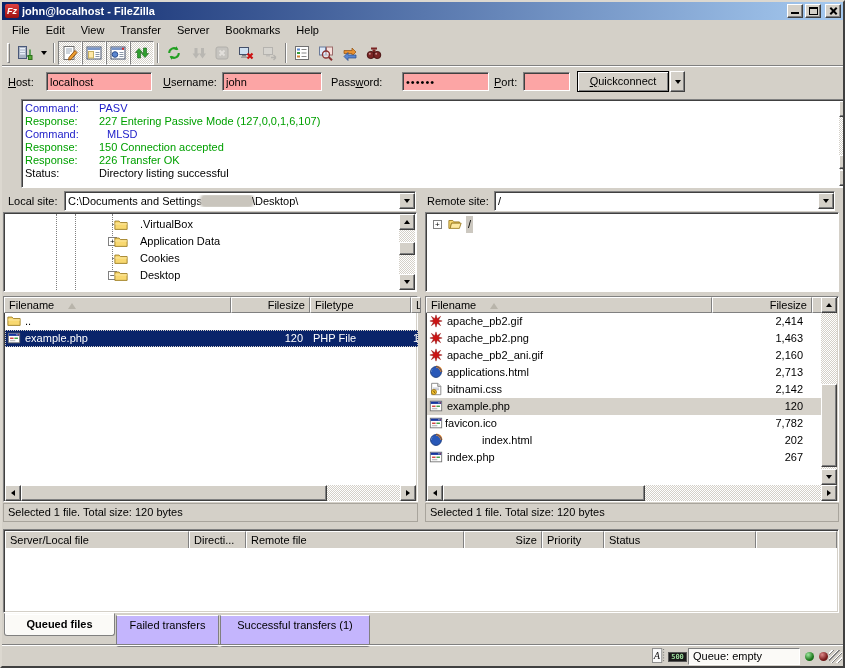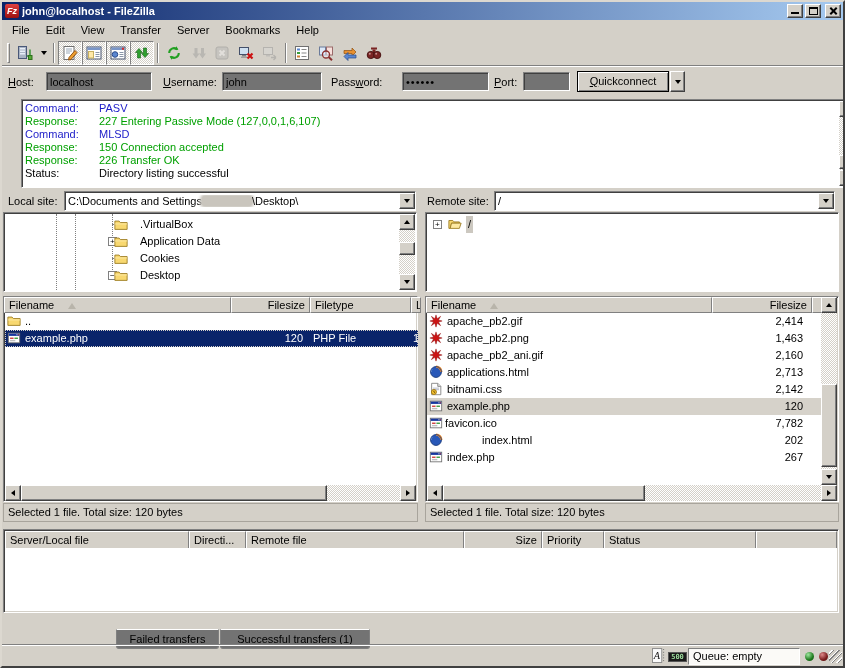--- a/index.html
+++ b/index.html
@@ -45,21 +45,21 @@
     background-size:2px 2px;background-position:0 0,1px 1px}
   .tb-btn.disabled .icon{filter:grayscale(1) opacity(.45)}
   .tb-drop{width:13px;height:24px;display:flex;align-items:center;justify-content:center}
   .icon{display:inline-flex;align-items:center;justify-content:center}
   .icon svg{display:block}
   
   #quickconnect{left:0;top:64px;right:0;height:33px}
   #quickconnect .lbl{position:absolute;top:10px;white-space:nowrap}
   .ul{text-decoration:underline}
   .txt{position:absolute;top:6px;height:19px;border:1px solid;border-color:#808080 #fff #fff #808080;
-    box-shadow:inset 1px 1px 0 #404040;background:#737373;font:11px "Liberation Sans",sans-serif;
+    box-shadow:inset 1px 1px 0 #404040;background:#fca5a5;font:11px "Liberation Sans",sans-serif;
     padding:1px 3px;outline:none}
   #qc-btn{position:absolute;top:5px;left:575px;width:92px;height:21px;background:#d4d0c8;
     border:1px solid #000;box-shadow:inset 1px 1px 0 #fff,inset -1px -1px 0 #808080;
     text-align:center;line-height:19px}
   #qc-drop{position:absolute;top:5px;left:668px;width:15px;height:21px;background:#d4d0c8;
     display:flex;align-items:center;justify-content:center}
   
   #log{left:19px;top:97px;width:836px;height:89px}
   #log-lines{position:absolute;left:3px;top:2px;right:20px;bottom:2px;overflow:hidden}
   .log-line{height:13px;line-height:13px;white-space:nowrap;display:flex}
@@ -112,21 +112,21 @@
   .frow.sel{color:#fff;outline:1px dotted #d4d0c8;outline-offset:-1px}
   .frow.sel-inactive{background:#d6d2ca}
   .statusstrip{top:501px;height:19px;border:1px solid #a8a49c;background:#d4d0c8;
     line-height:17px;padding-left:4px;white-space:nowrap;overflow:hidden}
   
   #queue{left:1px;top:527px;width:836px;height:84px}
   #queue-body{position:absolute;left:1px;right:1px;top:18px;bottom:1px;background:#fff}
   #queue .hdrseg{height:18px;line-height:16px}
   
   #tabsrow{left:0;top:611px;right:0;height:26px}
-  .tab{position:absolute;height:20px;top:16px;background:#737373;border:1px solid #808080;
+  .tab{position:absolute;height:32px;top:2px;background:#c4b5fd;border:1px solid #808080;
     border-top:1px solid #fff;text-align:center;line-height:18px;white-space:nowrap;overflow:hidden;
     border-radius:0 0 3px 3px}
   .tab.active{top:0;height:23px;background:#fbfaf7;font-weight:bold;line-height:21px;
     border:1px solid #808080;border-top-color:#fbfaf7;box-shadow:1px 1px 0 #fff inset}
   
   #statusbar{left:0;top:643px;right:0;height:21px;border-top:1px solid #fff;
     box-shadow:0 -1px 0 #808080}
   #queue-status-box{position:absolute;left:686px;top:2px;width:112px;height:17px;
     border:1px solid;border-color:#808080 #fff #fff #808080;background:#fbfaf7;
     line-height:15px;padding-left:4px}
@@ -336,21 +336,21 @@
         <div class="log-line">
           <span class="log-label" style="color: rgb(28, 28, 200);">Command:</span>
           <span style="color: rgb(28, 28, 200);">PASV</span>
         </div>
         <div class="log-line">
           <span class="log-label" style="color: rgb(0, 160, 0);">Response:</span>
           <span style="color: rgb(0, 160, 0);">227 Entering Passive Mode (127,0,0,1,6,107)</span>
         </div>
         <div class="log-line">
           <span class="log-label" style="color: rgb(28, 28, 200);">Command:</span>
-          <span style="color: rgb(28, 28, 200);">MLSD</span>
+          <span style="color: rgb(28, 28, 200); margin-left: 8px;">MLSD</span>
         </div>
         <div class="log-line">
           <span class="log-label" style="color: rgb(0, 160, 0);">Response:</span>
           <span style="color: rgb(0, 160, 0);">150 Connection accepted</span>
         </div>
         <div class="log-line">
           <span class="log-label" style="color: rgb(0, 160, 0);">Response:</span>
           <span style="color: rgb(0, 160, 0);">226 Transfer OK</span>
         </div>
         <div class="log-line">
@@ -666,20 +666,21 @@
         <div class="hdrseg" style="left: 241px; width: 218px;">Remote file</div>
         <div class="hdrseg num" style="left: 459px; width: 78px;">Size</div>
         <div class="hdrseg" style="left: 537px; width: 62px;">Priority</div>
         <div class="hdrseg" style="left: 599px; width: 152px;">Status</div>
         <div class="hdrseg" style="left: 751px; right: 0px;"></div>
       </div>
     <div id="queue-body"></div>
   </div>
 
   <div id="tabsrow" class="abs">
+      <div class="tab active" style="left: 2px; width: 111px;">Queued files</div>
       <div class="tab" style="left: 114px; width: 103px;">Failed transfers</div>
       <div class="tab" style="left: 218px; width: 150px;">Successful transfers (1)</div>
     </div>
 
   <div id="statusbar" class="abs">
     <span id="ascii-icon" class="icon">
         <svg viewBox="0 0 14 17" width="13" height="16">
           <rect x="0.5" y="0.5" width="10" height="15" fill="#fafafa" stroke="#888"></rect>
           <text x="2" y="12" font-family="Liberation Serif, serif" font-style="italic" font-size="11" fill="#101010">A</text>
           <path d="M12.5 1 V16" stroke="#666" stroke-dasharray="1 2"></path>

